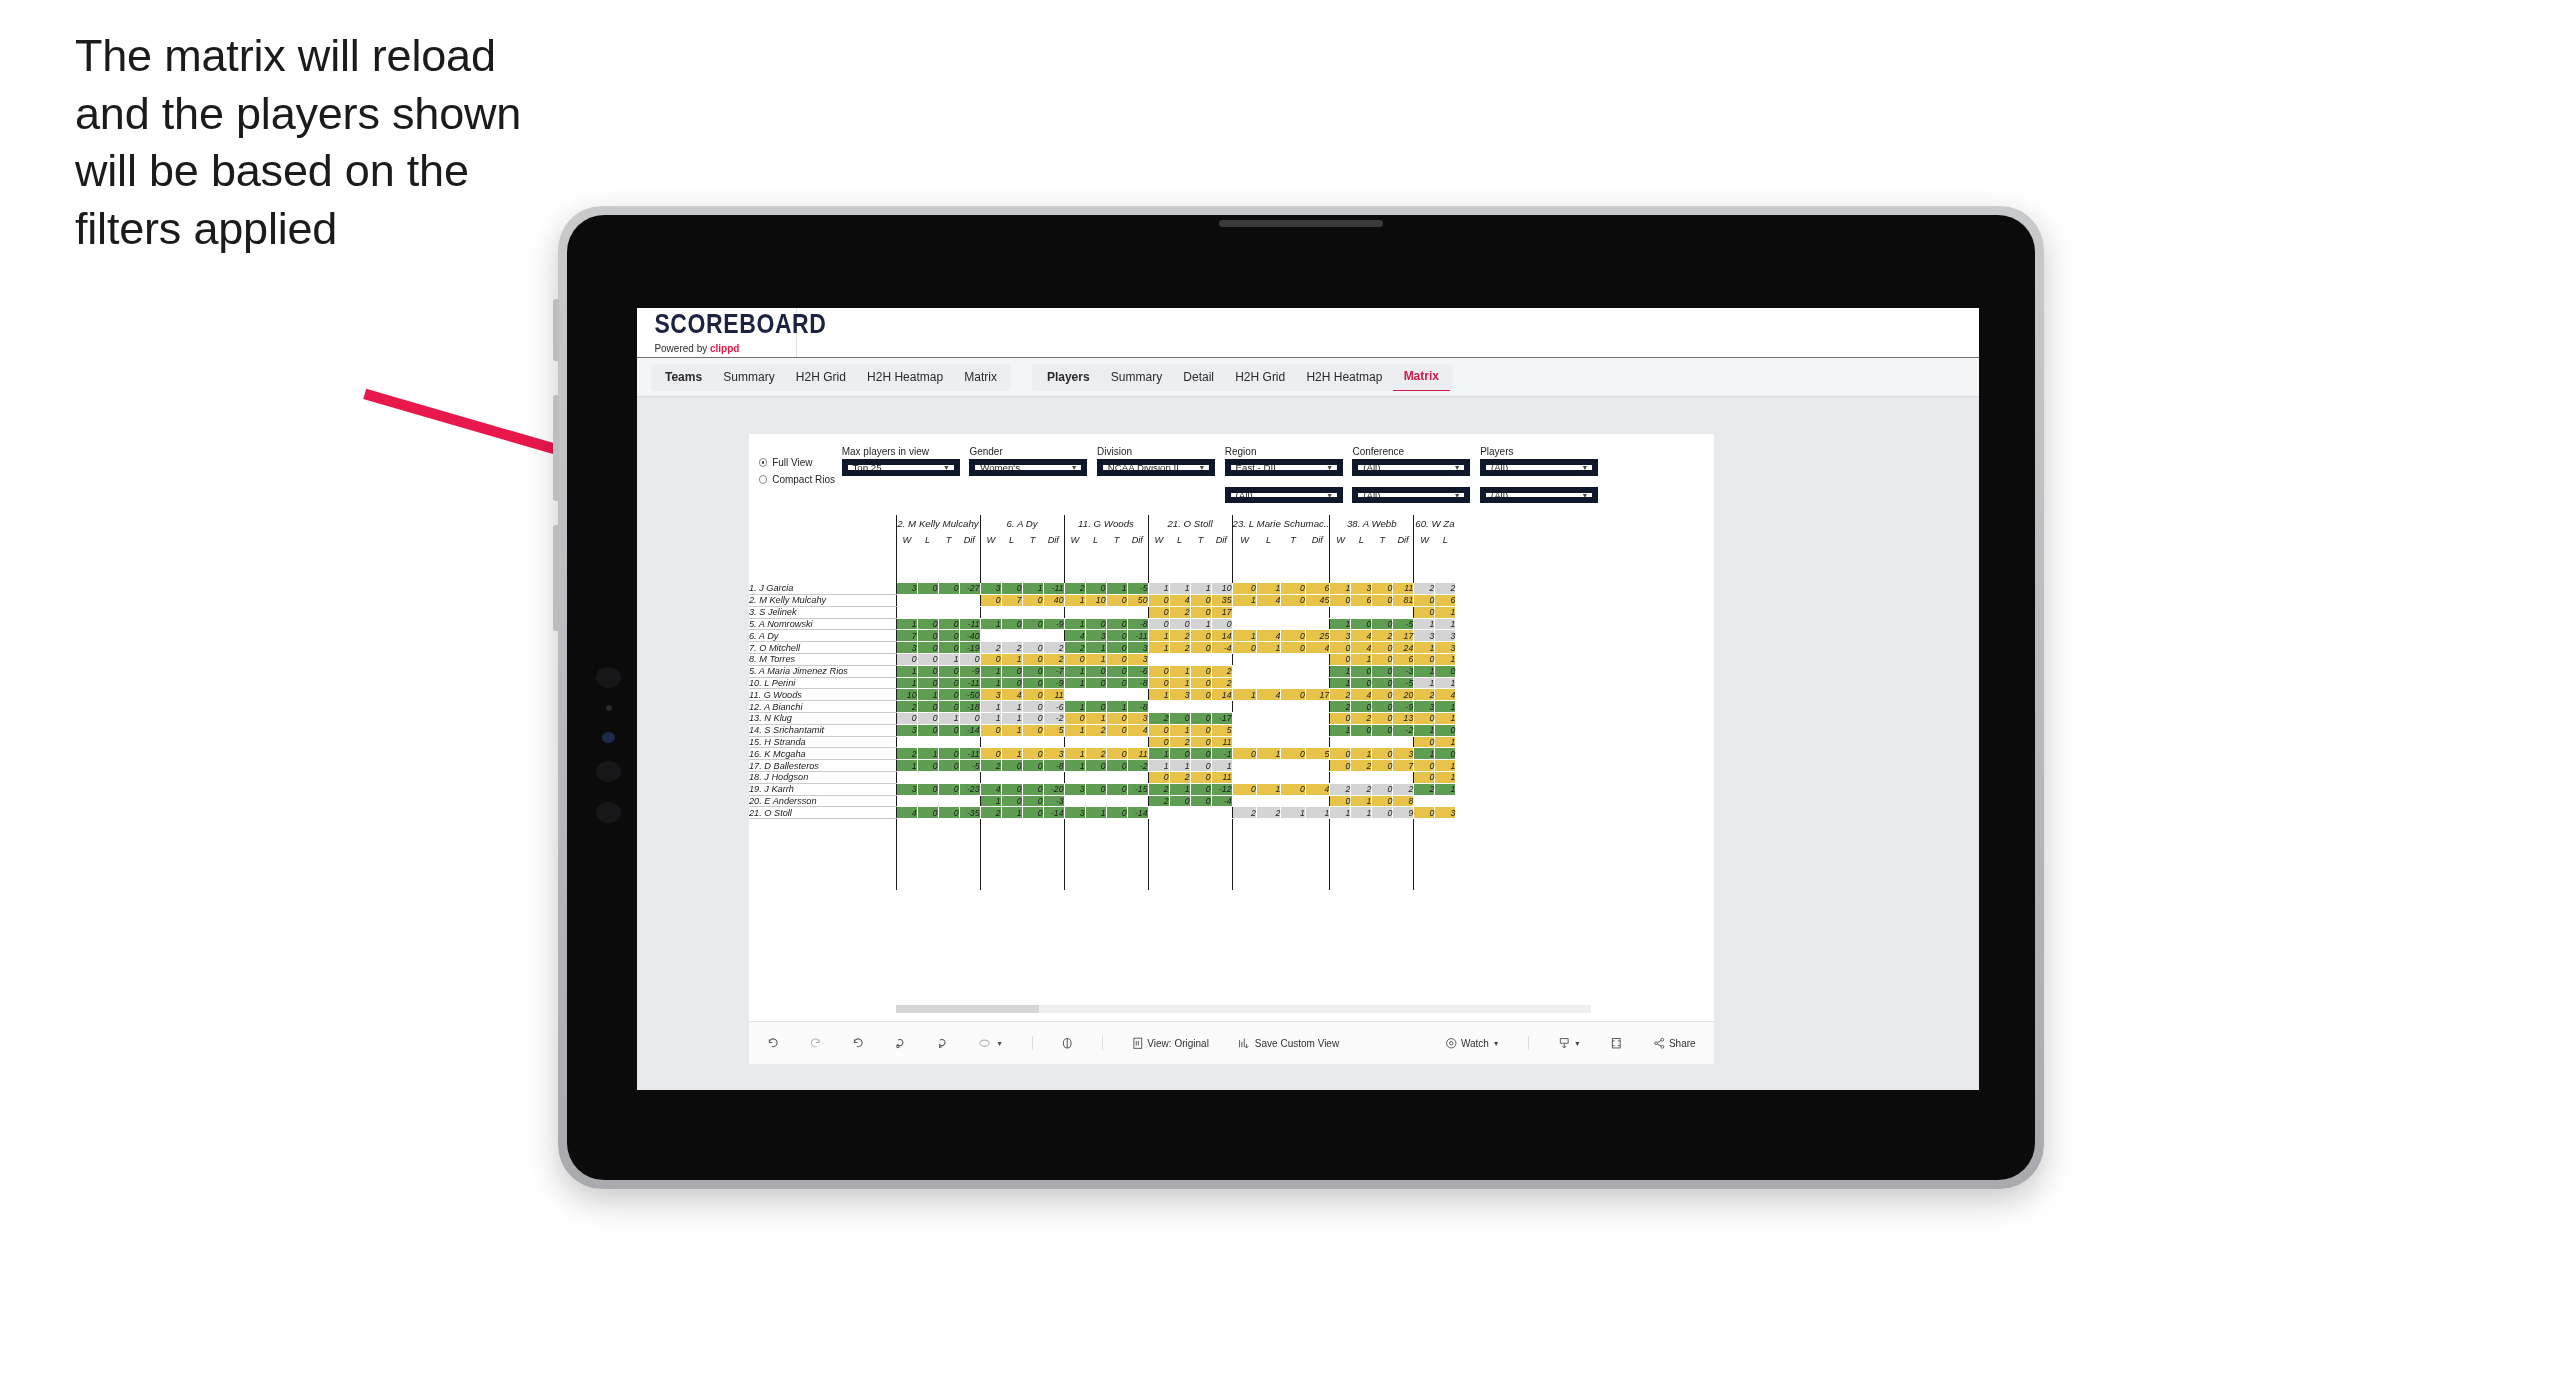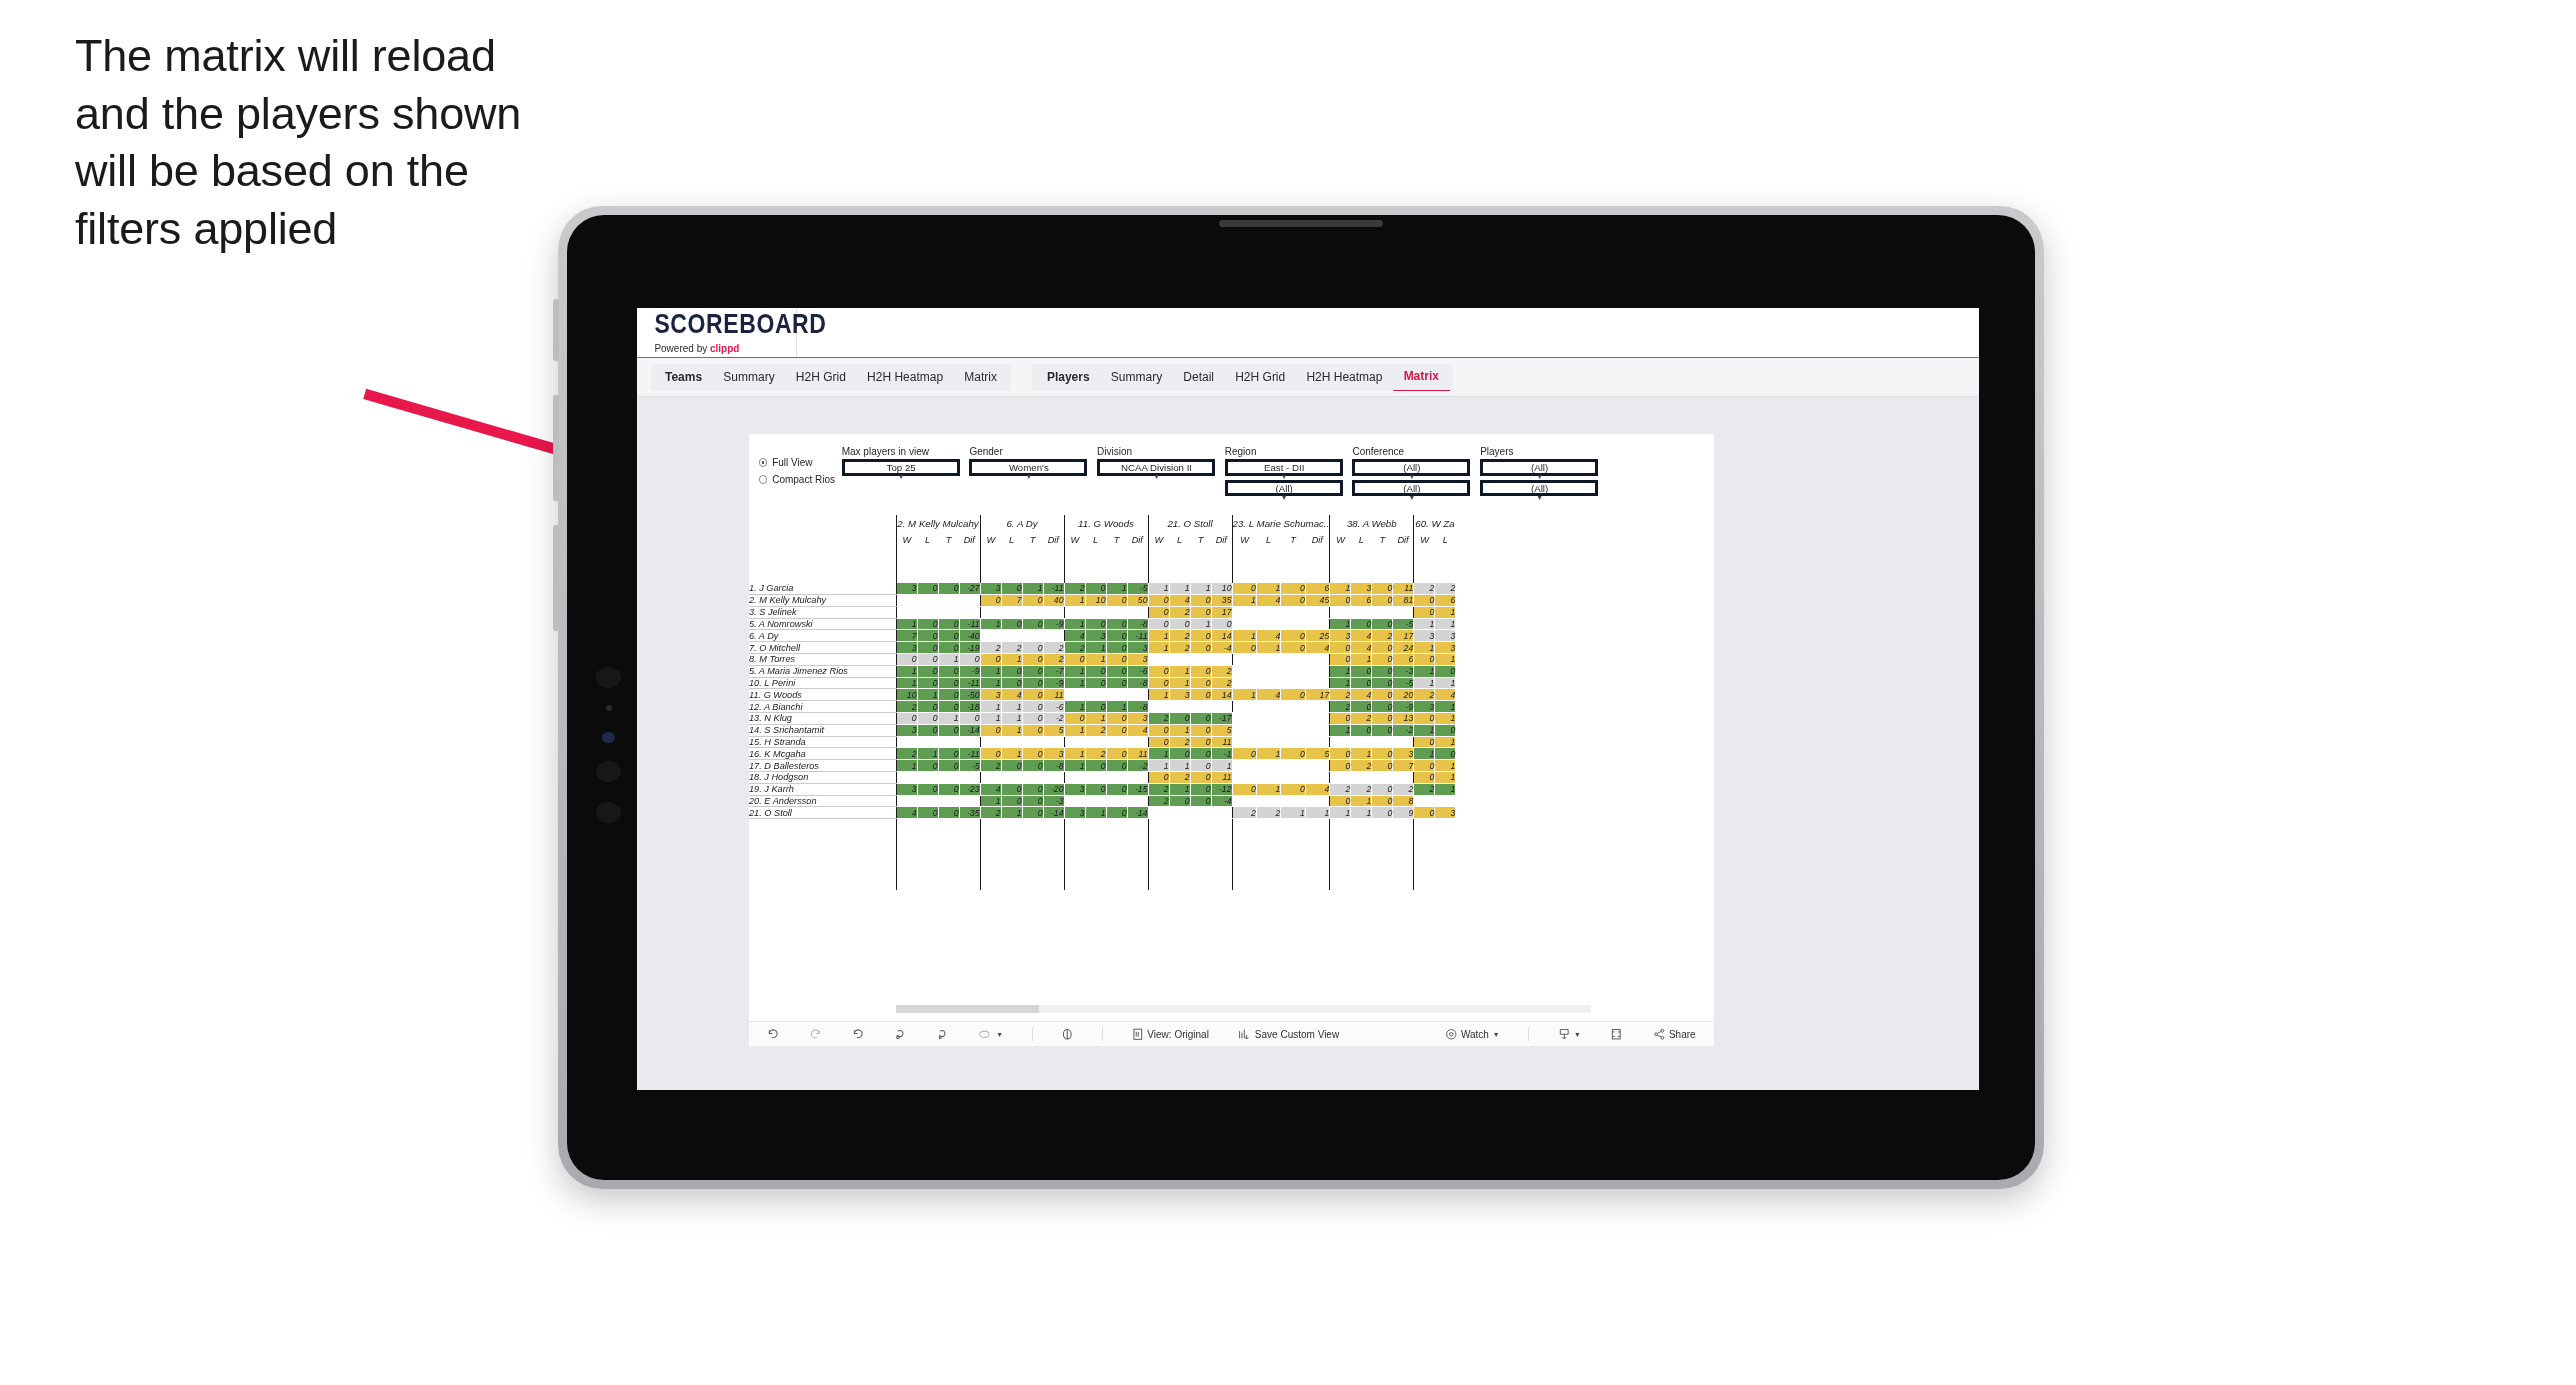--- a/index.html
+++ b/index.html
@@ -103,25 +103,24 @@
   .f-radios { width: 83px; padding-top: 11.6px; }
   .radio-row { display:flex; align-items:center; gap:4.8px; margin-bottom: 5.8px; }
   .radio { width:8.7px; height:8.7px; border:1px solid #8a8a8e; border-radius:50%;
            background:#fff; position:relative; flex:none; }
   .radio.on::after { content:""; position:absolute; left:1.9px; top:1.9px; width:2.9px; height:2.9px;
                      border-radius:50%; background:#3a3a3e; }
   .f-col { margin-right: 9.7px; }
   .f-col.wide { width: 118px; }
   .f-label { font-size: 10px; color:#26262a; margin-bottom: 2.9px; }
   .f-select {
-    height: 16.4px; border:3px solid #0f172a; background:#fff;
+    height: 16.4px; border:6px solid #0f172a; background:#fff;
     display:flex; align-items:center; justify-content:space-between;
-    padding: 0 3.9px 0 4.8px; font-size: 9.7px; color:#1f1f22; margin-bottom: 4px;
+    padding: 0 3.9px 0 4.8px; font-size: 9.7px; color:#1f1f22; margin-bottom: 11px;
     cursor:pointer;
-    flex-direction:column;
   }
   .caret { font-size: 6.8px; color:#444; }
 
   
   .matrix-wrap { position:absolute; left:0; right:0; top: 81px; bottom: 0; overflow:hidden; }
   table.matrix { border-collapse: collapse; table-layout: fixed; font-size: 9.2px; font-style: italic; }
   table.matrix td, table.matrix th { padding:0; }
 
   .hdr-blank { width: 147px; }
   .grp-head {
@@ -157,21 +156,21 @@
   
   .hscroll { position:absolute; left:147px; bottom: 7.7px; width: 695px; height: 8.7px;
              background:#f0f0f1; }
   .hscroll .thumb { width: 143px; height: 8.7px; background:#d5d6d8; }
 
   
   .right-pad { position:absolute; right:0; top:0; width: 27px; bottom:0; background:#e9eaed; }
 
   
   .toolbar {
-    position:absolute; left:112px; width:965px; top: 622px; height: 25px;
+    position:absolute; left:112px; width:965px; top: 622px; height: 43px;
     background:#fbfbfc; border-top:1px solid #e2e3e5;
     display:flex; align-items:center; padding: 0 11.6px; gap: 16px;
     font-size: 10px; color:#3c3c40;
   }
   .tb { display:flex; align-items:center; gap:3.9px; padding: 0 6.8px; cursor:pointer; color:#55555a; }
   .tb-sep { width:1px; height:14.5px; background:#dcdde0; margin: 0 5.8px; }
   .tb-label { font-size:10px; color:#303034; }
   .tb svg { display:block; }
   .spacer { flex: 1; }
 </style>

